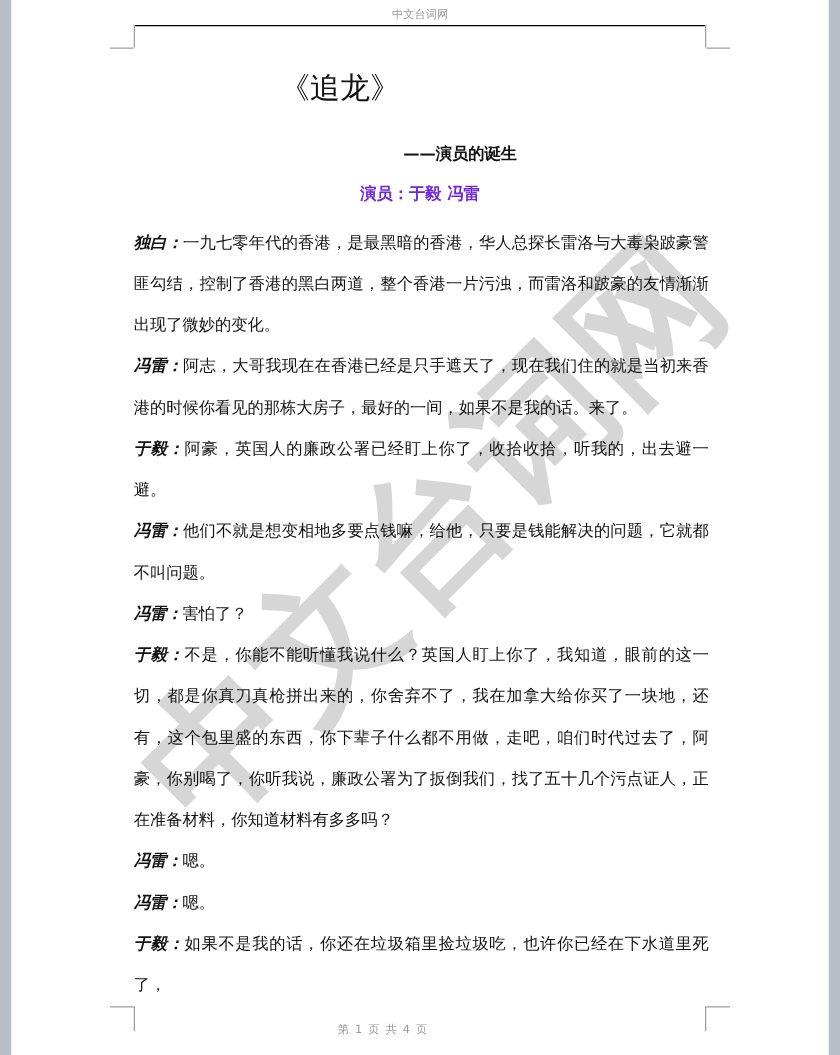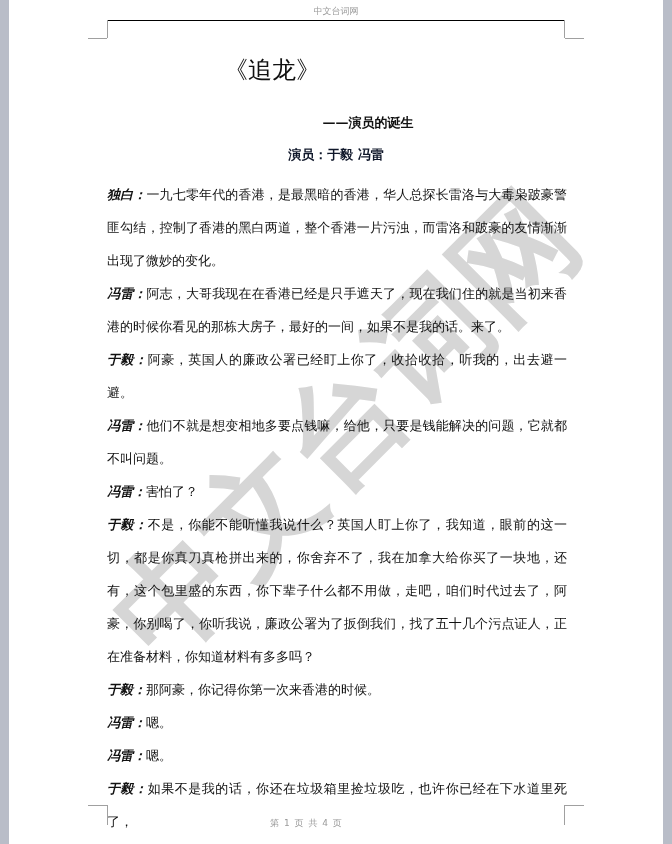--- a/index.html
+++ b/index.html
@@ -43,21 +43,21 @@
     position:absolute; left:0; width:544px; top:54px; text-align:center;
     font-family: "DejaVu Serif", "Liberation Serif", serif;
     font-size:24px; color:#111; z-index:1;
   }
   .subtitle {
     position:absolute; left:0; width:672px; top:114px; text-align:center;
     font-size:13px; font-weight:bold; color:#111; z-index:1;padding-left:32px;
   }
   .cast {
     position:absolute; left:0; width:672px; top:146px; text-align:center;
-    font-size:13px; font-weight:bold; color:#0f172a; z-index:1;
+    font-size:13px; font-weight:bold; color:#6d28d9; z-index:1;
   }
   .body {
     position:absolute; left:107px; top:178px; width:460px; z-index:1;
     font-size:13px; line-height:33px; color:#111;
   }
   .para { margin:0; text-align:justify; text-justify:inter-character; }
   .speaker { font-weight:bold;font-style:italic; }
   .footer {
     position:absolute; left:0; width:613px; top:817px; text-align:center;
     font-size:9px; color:#9a9a9a; letter-spacing:1px;
@@ -86,19 +86,18 @@
 <div class="subtitle">——演员的诞生</div>
 <div class="cast">演员：于毅  冯雷</div>
 
 <div class="body">
   <p class="para"><span class="speaker">独白：</span><span>一九七零年代的香港，是最黑暗的香港，华人总探长雷洛与大毒枭跛豪警匪勾结，控制了香港的黑白两道，整个香港一片污浊，而雷洛和跛豪的友情渐渐出现了微妙的变化。</span></p>
   <p class="para"><span class="speaker">冯雷：</span><span>阿志，大哥我现在在香港已经是只手遮天了，现在我们住的就是当初来香港的时候你看见的那栋大房子，最好的一间，如果不是我的话。来了。</span></p>
   <p class="para"><span class="speaker">于毅：</span><span>阿豪，英国人的廉政公署已经盯上你了，收拾收拾，听我的，出去避一避。</span></p>
   <p class="para"><span class="speaker">冯雷：</span><span>他们不就是想变相地多要点钱嘛，给他，只要是钱能解决的问题，它就都不叫问题。</span></p>
   <p class="para"><span class="speaker">冯雷：</span><span>害怕了？</span></p>
   <p class="para"><span class="speaker">于毅：</span><span>不是，你能不能听懂我说什么？英国人盯上你了，我知道，眼前的这一切，都是你真刀真枪拼出来的，你舍弃不了，我在加拿大给你买了一块地，还有，这个包里盛的东西，你下辈子什么都不用做，走吧，咱们时代过去了，阿豪，你别喝了，你听我说，廉政公署为了扳倒我们，找了五十几个污点证人，正在准备材料，你知道材料有多多吗？</span></p>
-  <p class="para"><span class="speaker">于毅：</span><span>那阿豪，你记得你第一次来香港的时候。</span></p>
   <p class="para"><span class="speaker">冯雷：</span><span>嗯。</span></p>
   <p class="para"><span class="speaker">冯雷：</span><span>嗯。</span></p>
   <p class="para"><span class="speaker">于毅：</span><span>如果不是我的话，你还在垃圾箱里捡垃圾吃，也许你已经在下水道里死了，</span></p>
 </div>
 
 <div class="footer">第 1 页 共 4 页</div>
 
 </body></html>

